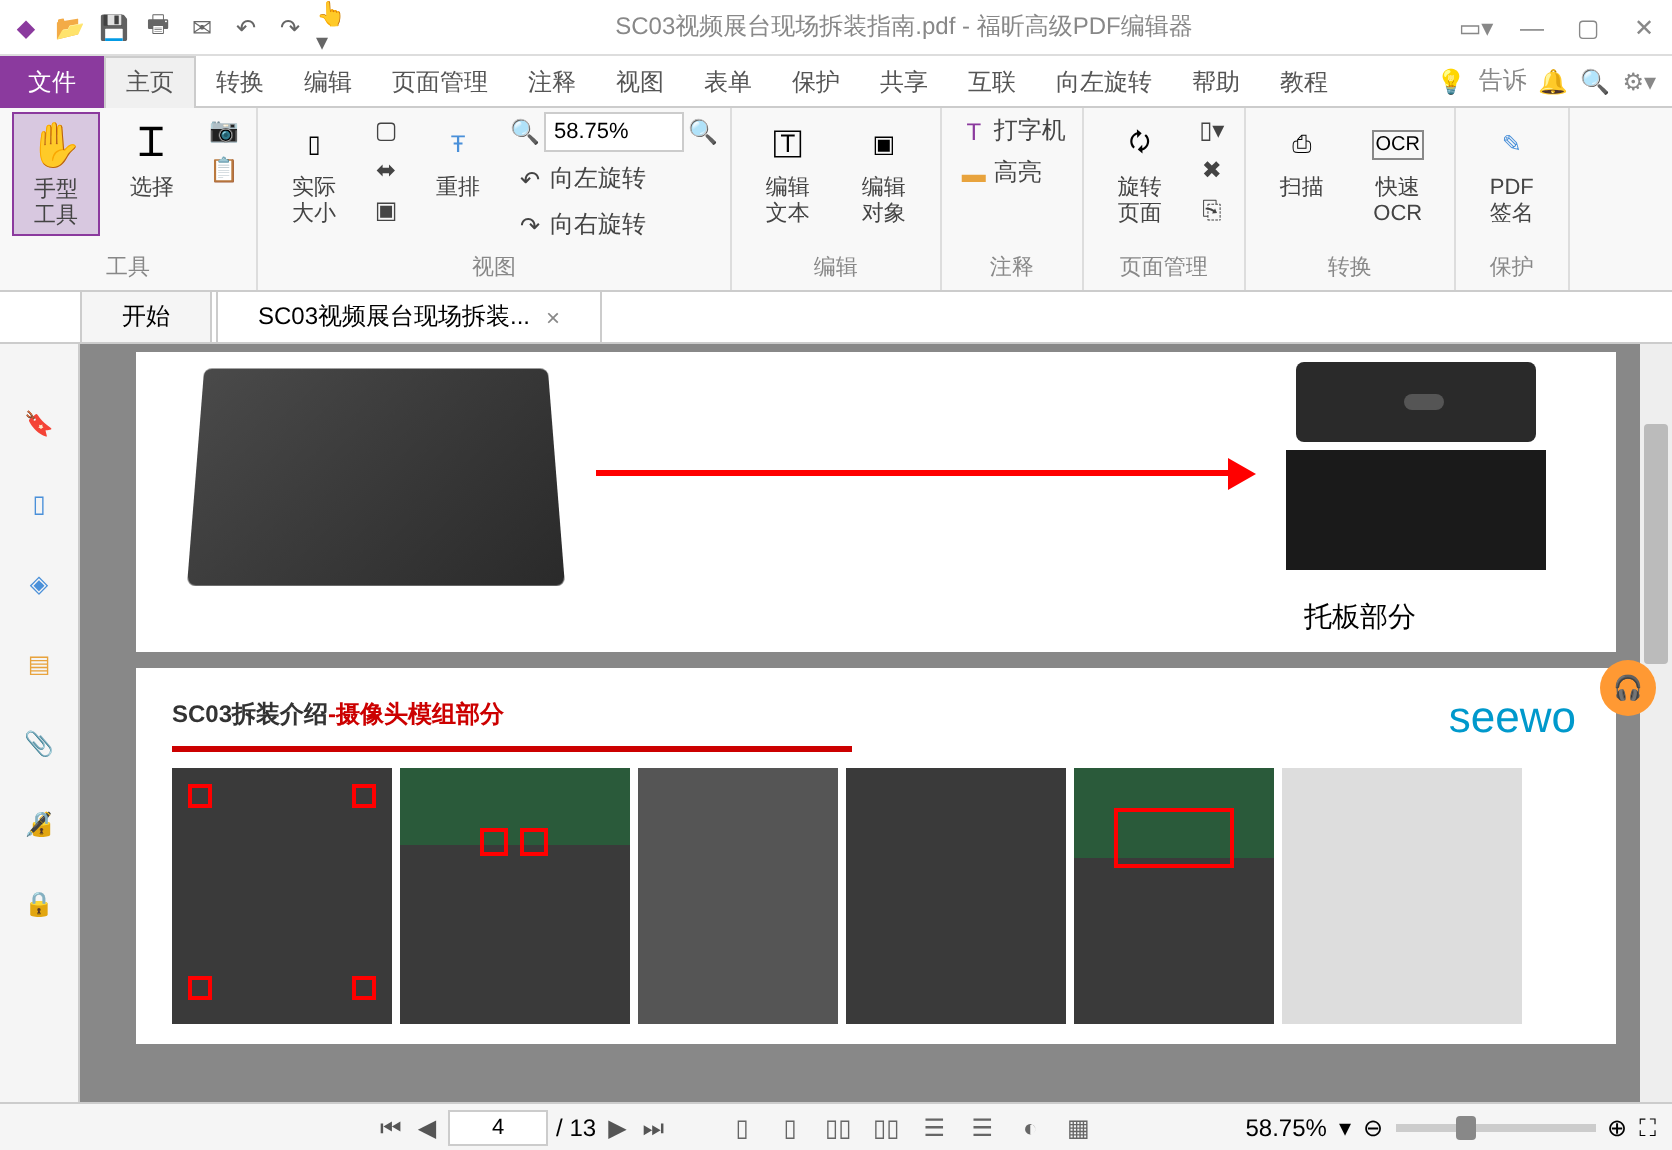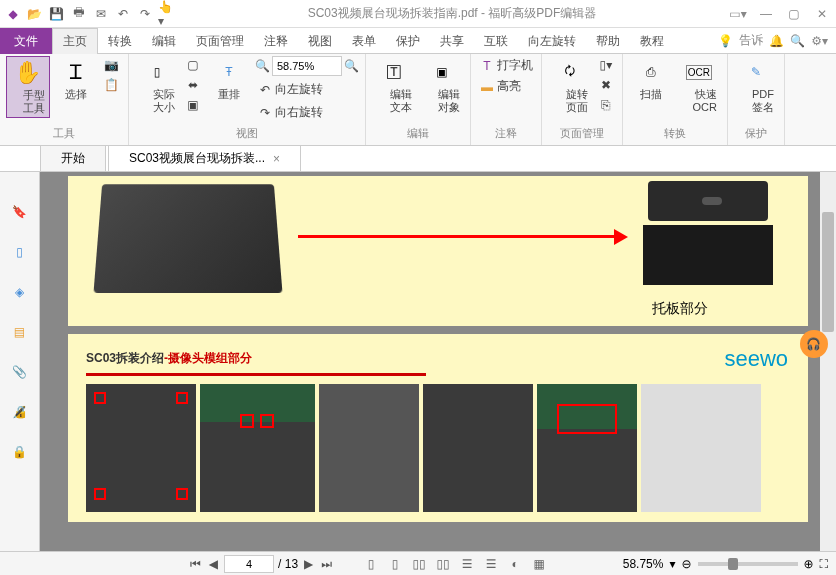--- a/index.html
+++ b/index.html
@@ -16,36 +16,36 @@
 .menu-item.active{background:#f0f0f0;border:1px solid #ccc;border-bottom:none}
 .menu-right{margin-left:auto;display:flex;align-items:center;gap:6px;padding-right:8px}
 .search-box{border:1px solid #ccc;padding:2px 6px;width:100px;height:20px}
 .ribbon{height:92px;background:#f8f8f8;display:flex;border-bottom:1px solid #ccc}
 .ribbon-group{display:flex;flex-direction:column;align-items:center;padding:2px 6px;border-right:1px solid #ddd}
 .rg-body{display:flex;align-items:flex-start;gap:4px;flex:1}
 .rg-label{color:#888;font-size:11px;padding:2px 0}
 .rb-btn{display:flex;flex-direction:column;align-items:center;padding:2px 4px;cursor:pointer;gap:2px}
 .rb-btn.big{width:44px}
 .rb-btn-icon{width:28px;height:28px;display:flex;align-items:center;justify-content:center}
-.rb-btn-lbl{font-size:11px;color:#444;text-align:right;line-height:1.2}
+.rb-btn-lbl{font-size:11px;color:#444;text-align:center;line-height:1.2}
 .rb-btn.active{background:#d8c8e0;border:1px solid #8b3a9e}
 .rb-small{display:flex;align-items:center;gap:2px;padding:1px 2px;cursor:pointer;font-size:11px;color:#444}
 .rb-small-icon{width:16px;height:16px;display:flex;align-items:center;justify-content:center}
 .rb-col{display:flex;flex-direction:column;gap:2px}
 .zoom-ctrl{display:flex;align-items:center;gap:2px}
 .zoom-input{border:1px solid #ccc;width:70px;height:20px;padding:0 4px;font-size:11px}
 .tabs{height:26px;background:#fff;display:flex;align-items:end;padding-left:40px;border-bottom:1px solid #ccc}
 .tab{padding:4px 20px;border:1px solid #ccc;border-bottom:none;background:#f5f5f5;margin-right:2px;cursor:pointer;display:flex;align-items:center;gap:8px}
 .tab.active{background:#fff}
 .tab-close{color:#888;cursor:pointer}
 .content{flex:1;display:flex;overflow:hidden}
 .sidebar{width:40px;background:#f5f5f5;border-right:1px solid #ccc;display:flex;flex-direction:column;align-items:center;padding-top:30px;gap:20px}
 .sb-icon{width:20px;height:20px;cursor:pointer;color:#4a90d9;display:flex;align-items:center;justify-content:center}
 .viewer{flex:1;background:#888;overflow:hidden;position:relative;display:flex;flex-direction:column;align-items:center;padding:4px}
-.page{background:#fef9c3;width:740px;margin-bottom:8px;position:relative}
+.page{background:#ffffff;width:740px;margin-bottom:8px;position:relative}
 .page1{height:150px}
 .page1-content{position:absolute;top:0;left:30px;right:30px;height:120px;display:flex;align-items:center;justify-content:space-between}
 .device-base{width:180px;height:110px;background:linear-gradient(135deg,#4a4a4a,#2a2a2a);transform:perspective(200px) rotateX(10deg);border-radius:4px}
 .arrow{flex:1;height:3px;background:red;position:relative;margin:0 20px}
 .arrow::after{content:"";position:absolute;right:-10px;top:-6px;border-left:14px solid red;border-top:8px solid transparent;border-bottom:8px solid transparent}
 .device-top{width:140px;height:110px;display:flex;flex-direction:column;align-items:center}
 .dt-disk{width:120px;height:40px;background:#2a2a2a;border-radius:4px;margin-bottom:4px;position:relative}
 .dt-disk::after{content:"";position:absolute;left:45%;top:40%;width:20px;height:8px;background:#555;border-radius:4px}
 .dt-box{width:130px;height:60px;background:#1a1a1a}
 .caption1{position:absolute;bottom:8px;right:100px;font-size:14px}

